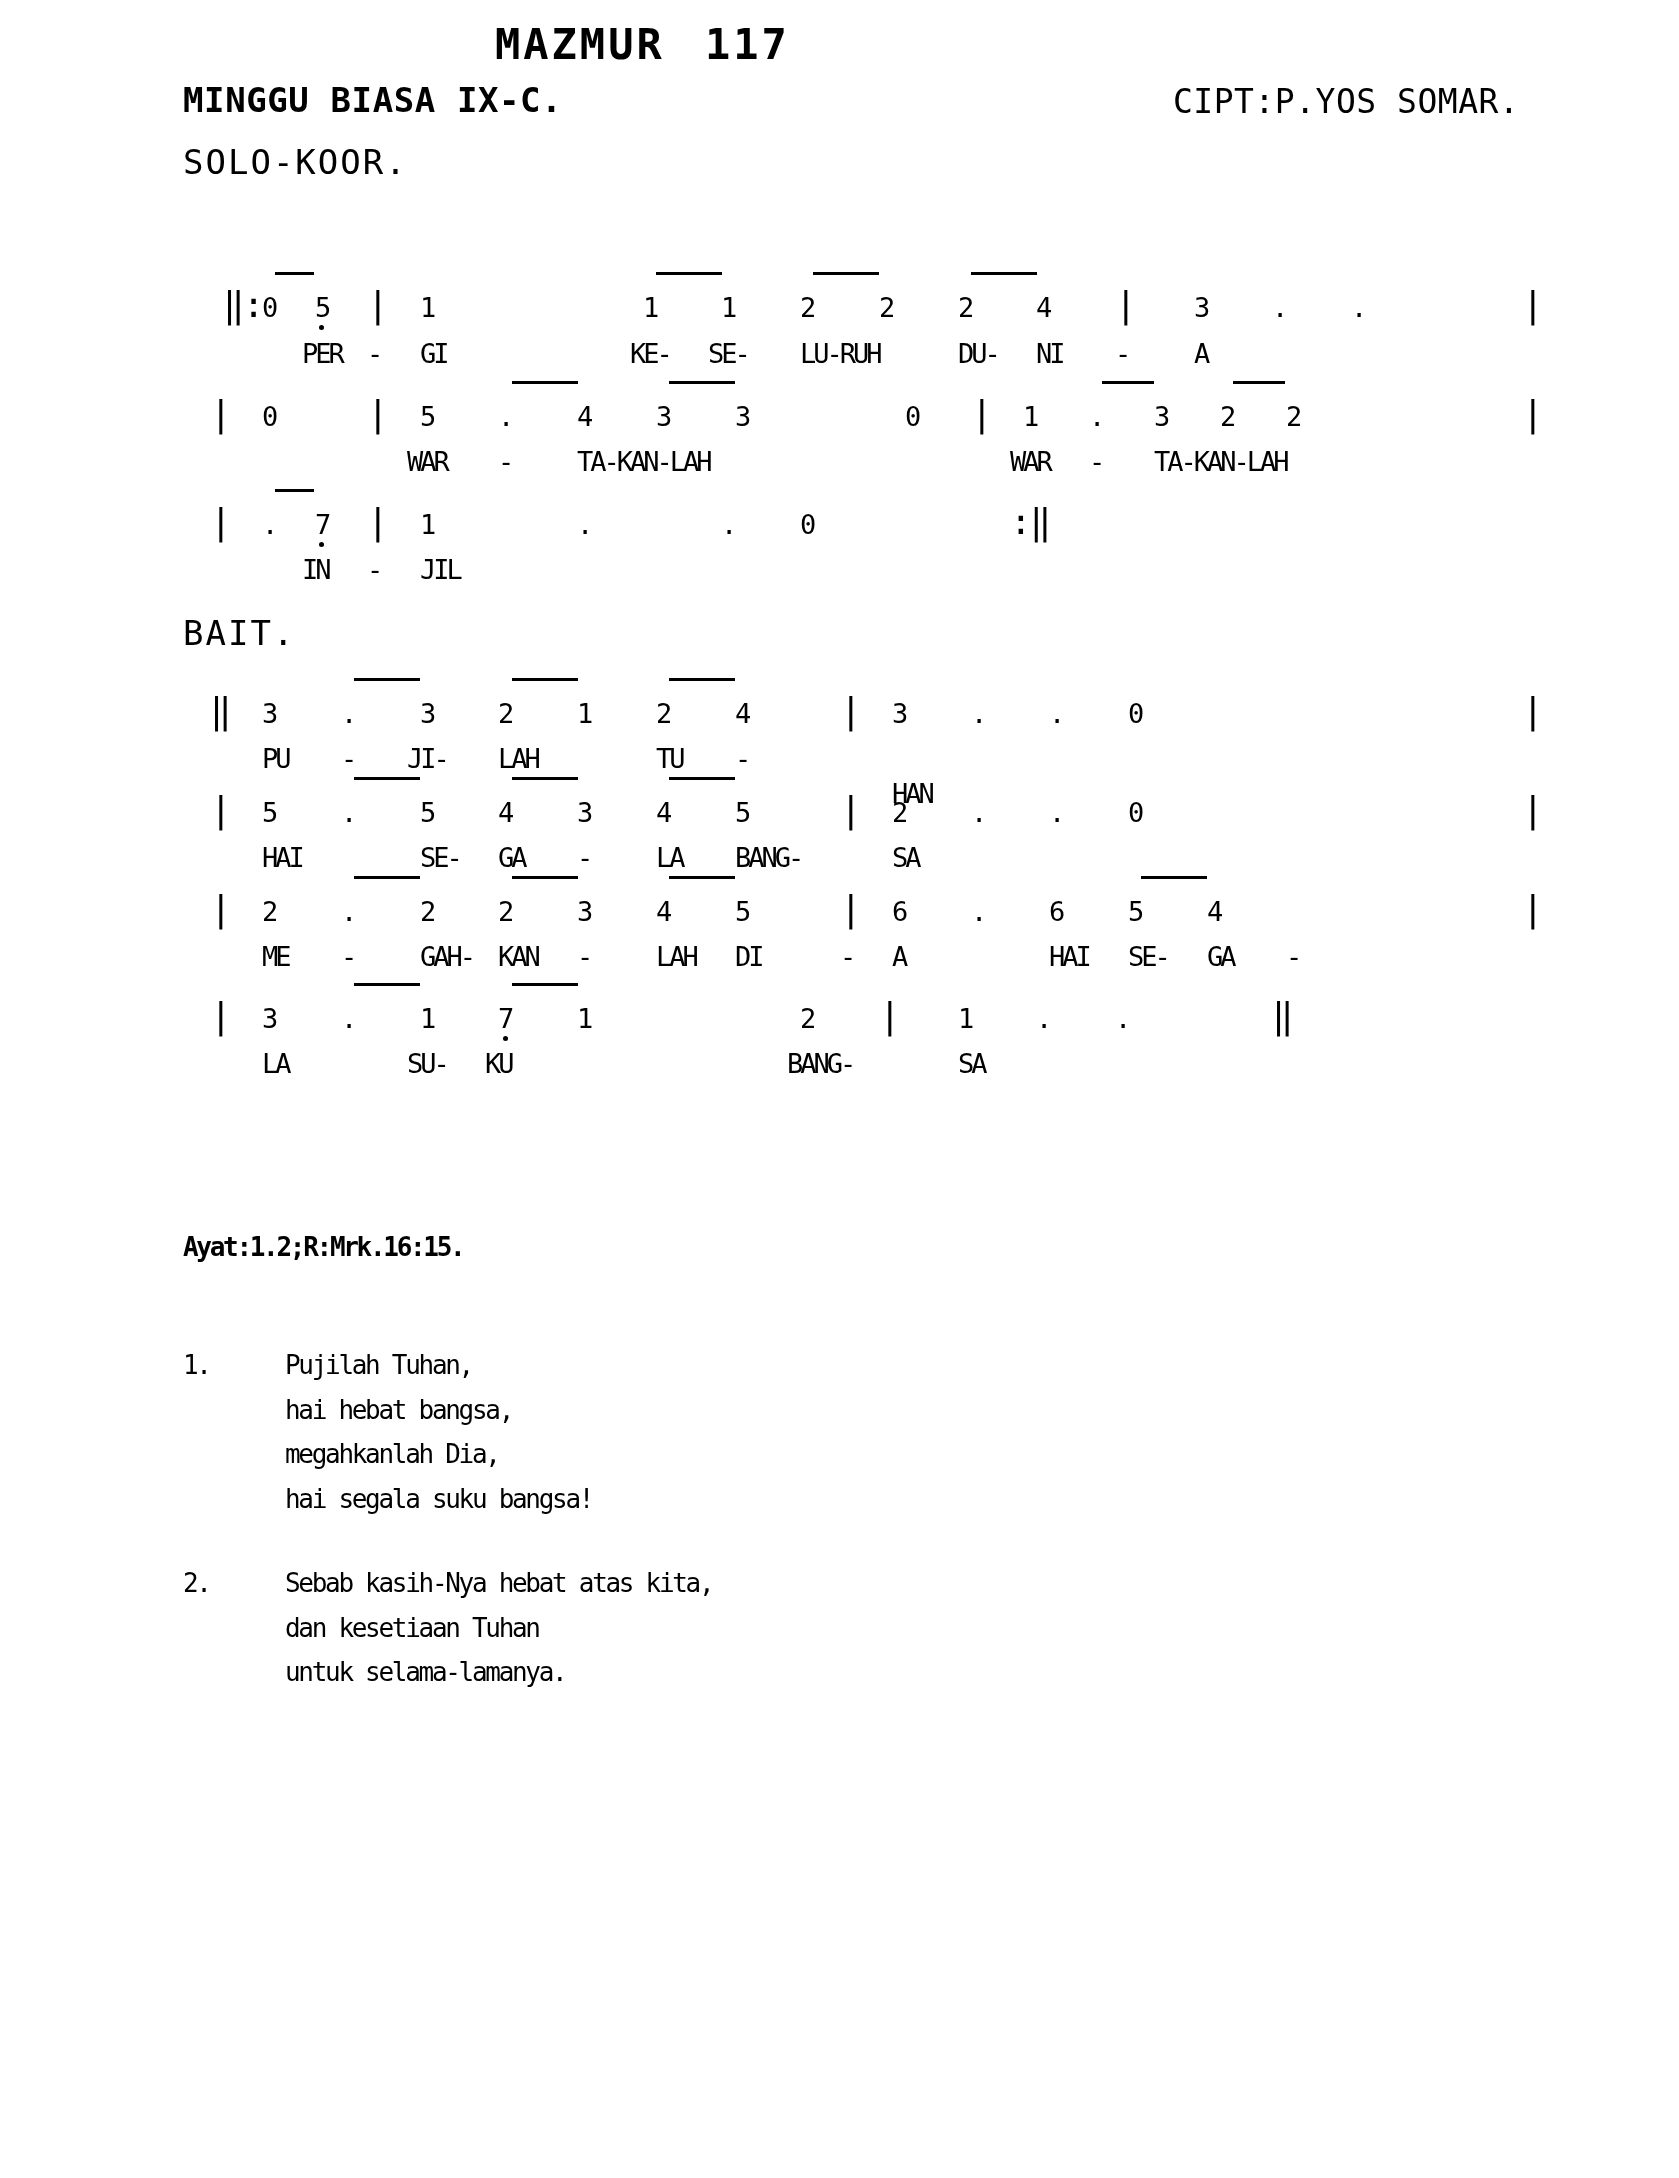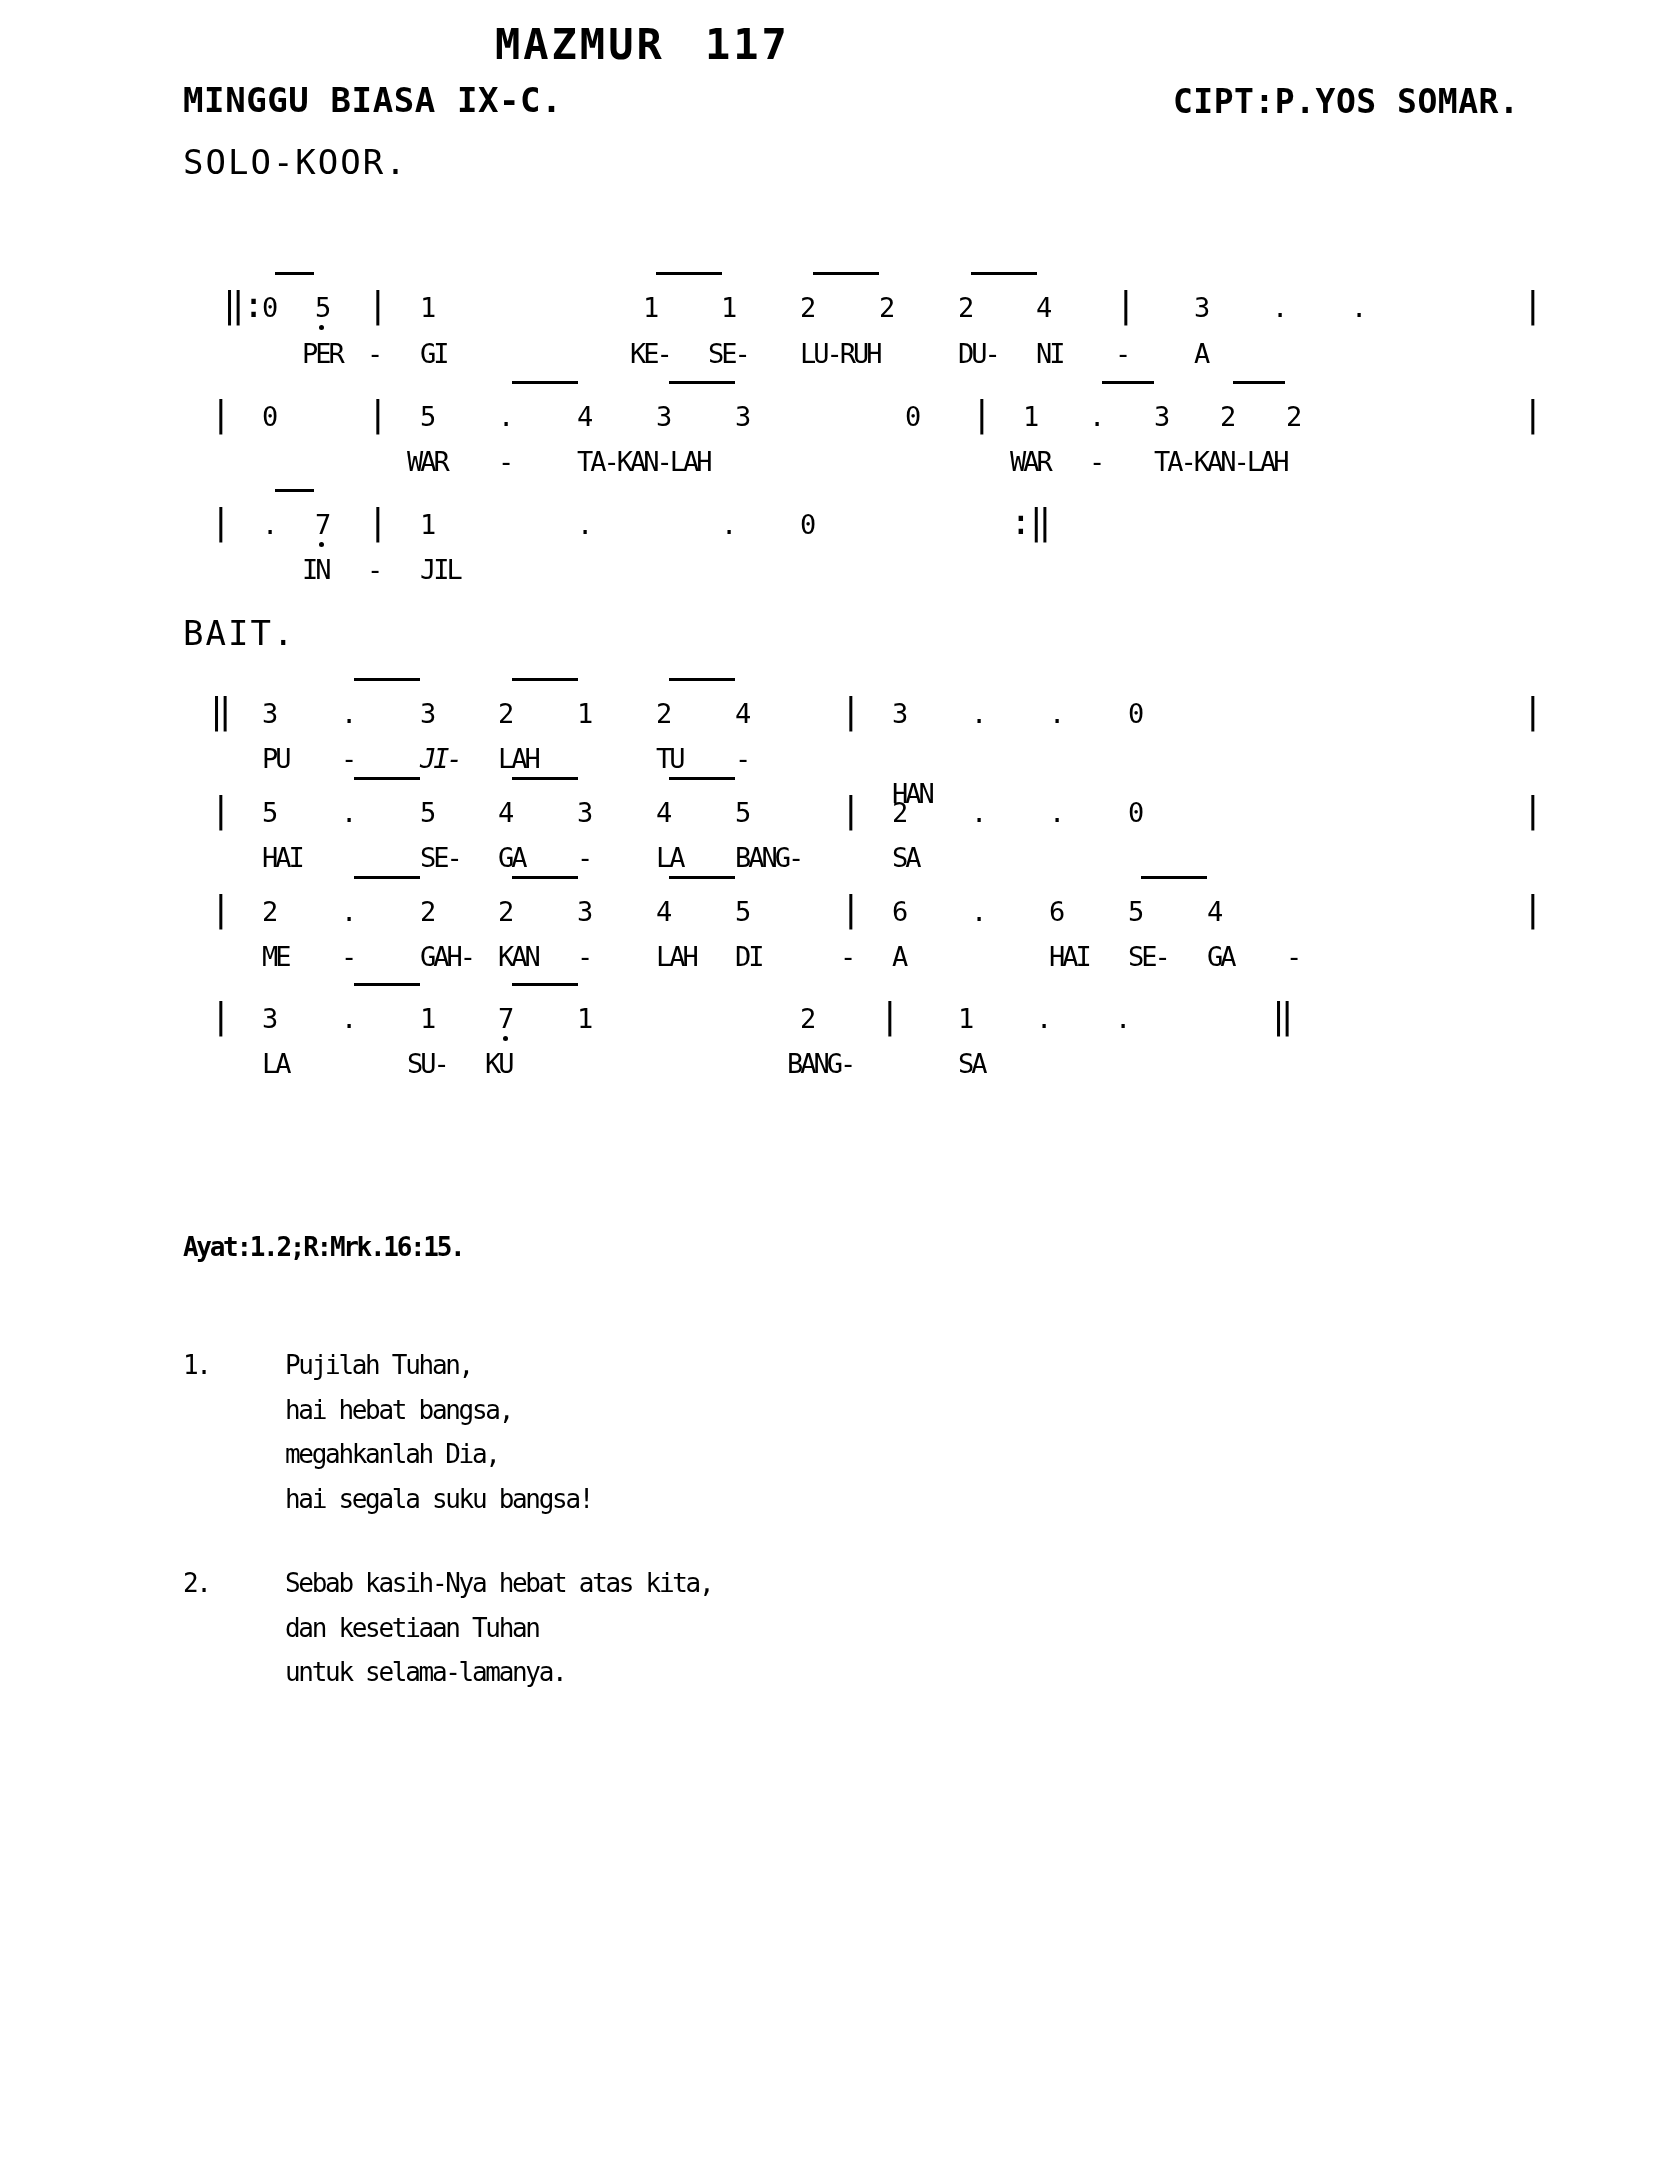--- a/index.html
+++ b/index.html
@@ -1,21 +1,21 @@
 <!DOCTYPE html>
 <html><head>
 <meta charset="utf-8">
 <style>
   html,body{margin:0;padding:0;background:#e8e8e8;}
   .page{position:relative;width:1679px;height:2178px;background:#ffffff;margin:0 auto;
         font-family:"DejaVu Sans Mono",monospace;color:#000;overflow:hidden;}
   .abs{position:absolute;white-space:pre;line-height:1;}
   .title{font-size:42px;font-weight:bold;letter-spacing:3px;word-spacing:12px;}
   .hdr-bold{font-size:34px;font-weight:bold;letter-spacing:0.6px;text-align:center;}
-  .hdr-reg{font-size:33px;font-weight:bold;letter-spacing:0.5px;}
+  .hdr-reg{font-size:33px;font-weight:normal;letter-spacing:0.5px;}
   .sect{font-size:34px;font-weight:normal;letter-spacing:2px;}
   .ayat{font-size:26px;font-weight:bold;letter-spacing:-2.3px;}
   .verse-num,.verse-line{font-size:26px;font-weight:normal;letter-spacing:-2.3px;}
   .note,.lyr{position:absolute;font-size:27px;letter-spacing:-3px;white-space:pre;line-height:1;}
   .bar{position:absolute;font-size:36px;letter-spacing:-2px;white-space:pre;line-height:1;}
   .beam{position:absolute;border-top:3px solid #000;height:0;}
   .odot{position:absolute;width:5px;height:5px;background:#000;border-radius:50%;}
 </style>
 </head>
 <body>
@@ -112,21 +112,21 @@
       <span class="note" style="left: 656px; top: 700px;">2</span>
       <span class="note" style="left: 735px; top: 700px;">4</span>
       <span class="bar" style="left: 840px; top: 693px;">|</span>
       <span class="note" style="left: 892px; top: 700px;">3</span>
       <span class="note" style="left: 971px; top: 700px;">.</span>
       <span class="note" style="left: 1049px; top: 700px;">.</span>
       <span class="note" style="left: 1128px; top: 700px;">0</span>
       <span class="bar" style="left: 1522px; top: 693px;">|</span>
       <span class="lyr" style="left: 262px; top: 745px;">PU</span>
       <span class="lyr" style="left: 341px; top: 745px;">-</span>
-      <span class="lyr" style="left: 420px; top: 745px; font-style: italic;">JI-</span>
+      <span class="lyr" style="left: 407px; top: 745px;">JI-</span>
       <span class="lyr" style="left: 498px; top: 745px;">LAH</span>
       <span class="lyr" style="left: 656px; top: 745px;">TU</span>
       <span class="lyr" style="left: 735px; top: 745px;">-</span>
       <span class="lyr" style="left: 892px; top: 745px; margin-top: 35px;">HAN</span>
       <span class="beam" style="left: 354px; top: 777px; width: 66px;"></span>
       <span class="beam" style="left: 512px; top: 777px; width: 66px;"></span>
       <span class="beam" style="left: 669px; top: 777px; width: 66px;"></span>
       <span class="bar" style="left: 210px; top: 792px;">|</span>
       <span class="note" style="left: 262px; top: 799px;">5</span>
       <span class="note" style="left: 341px; top: 799px;">.</span>

